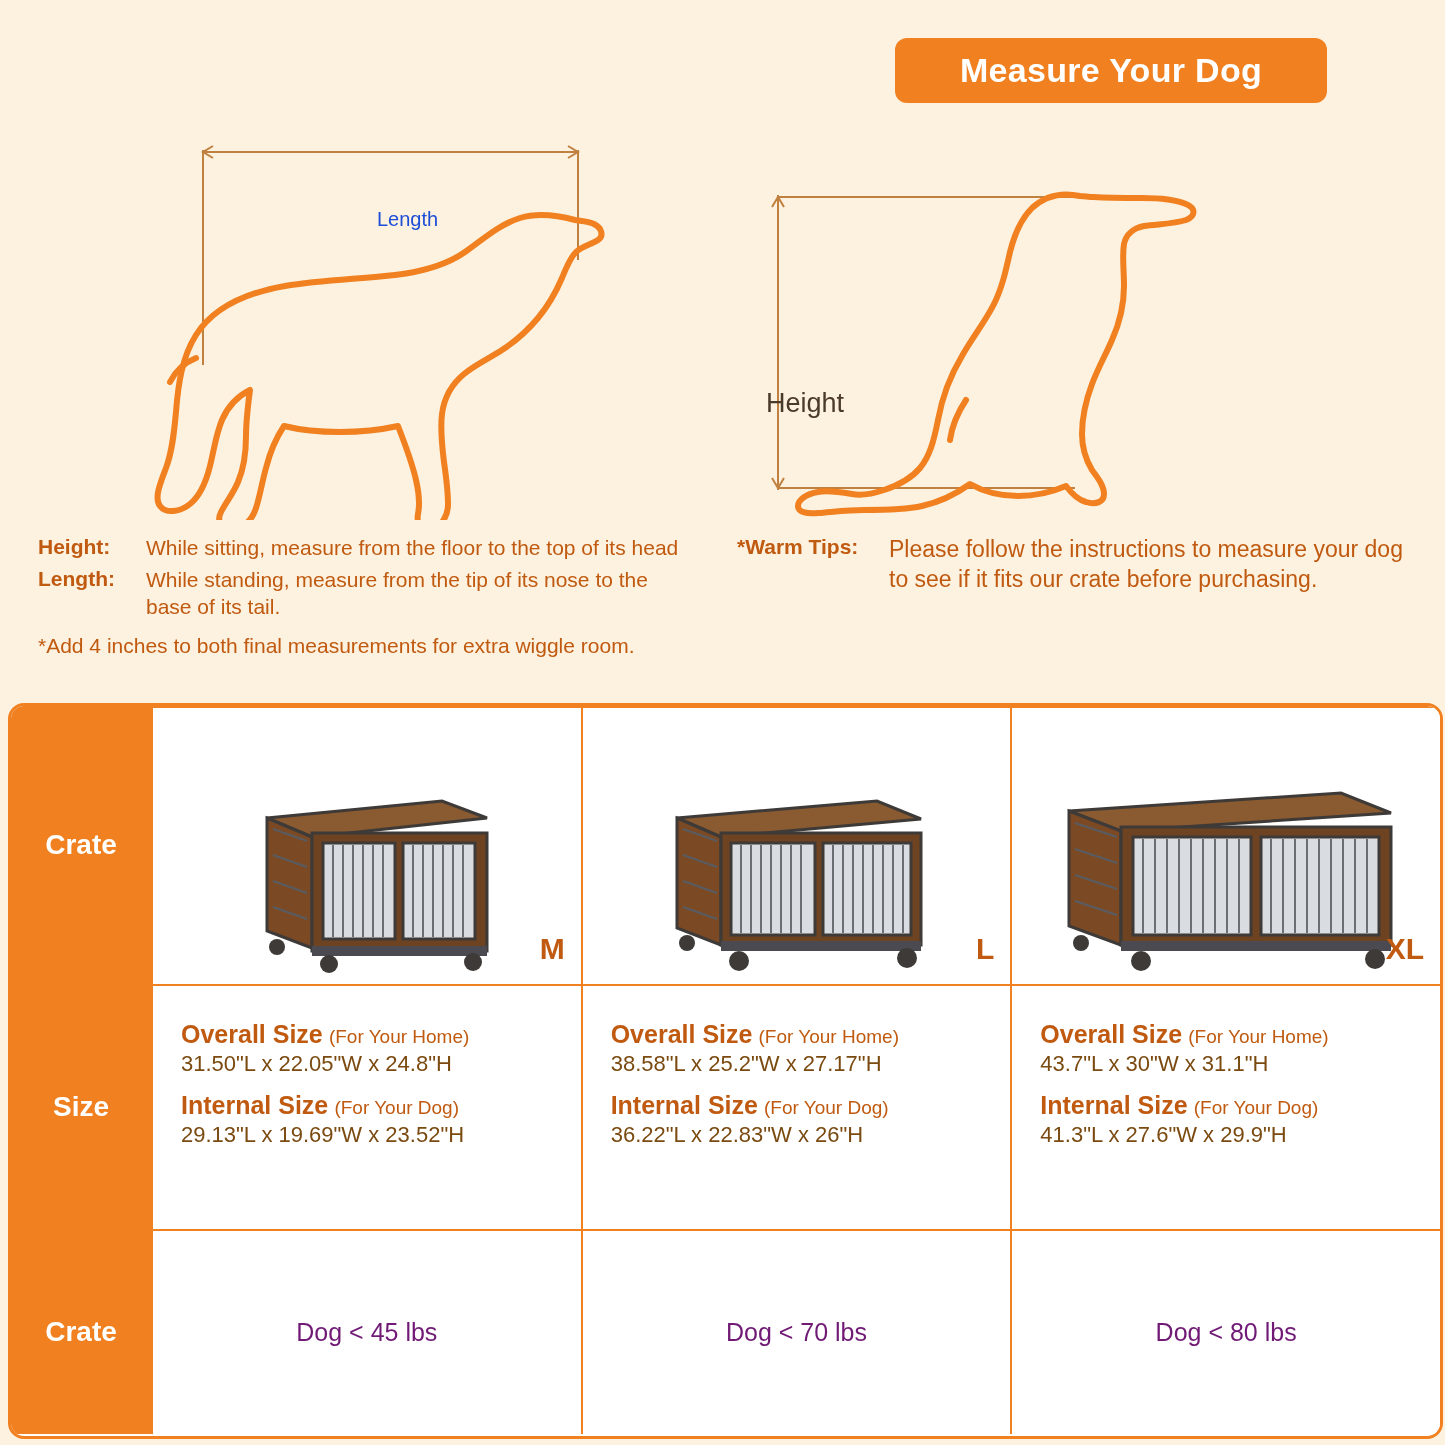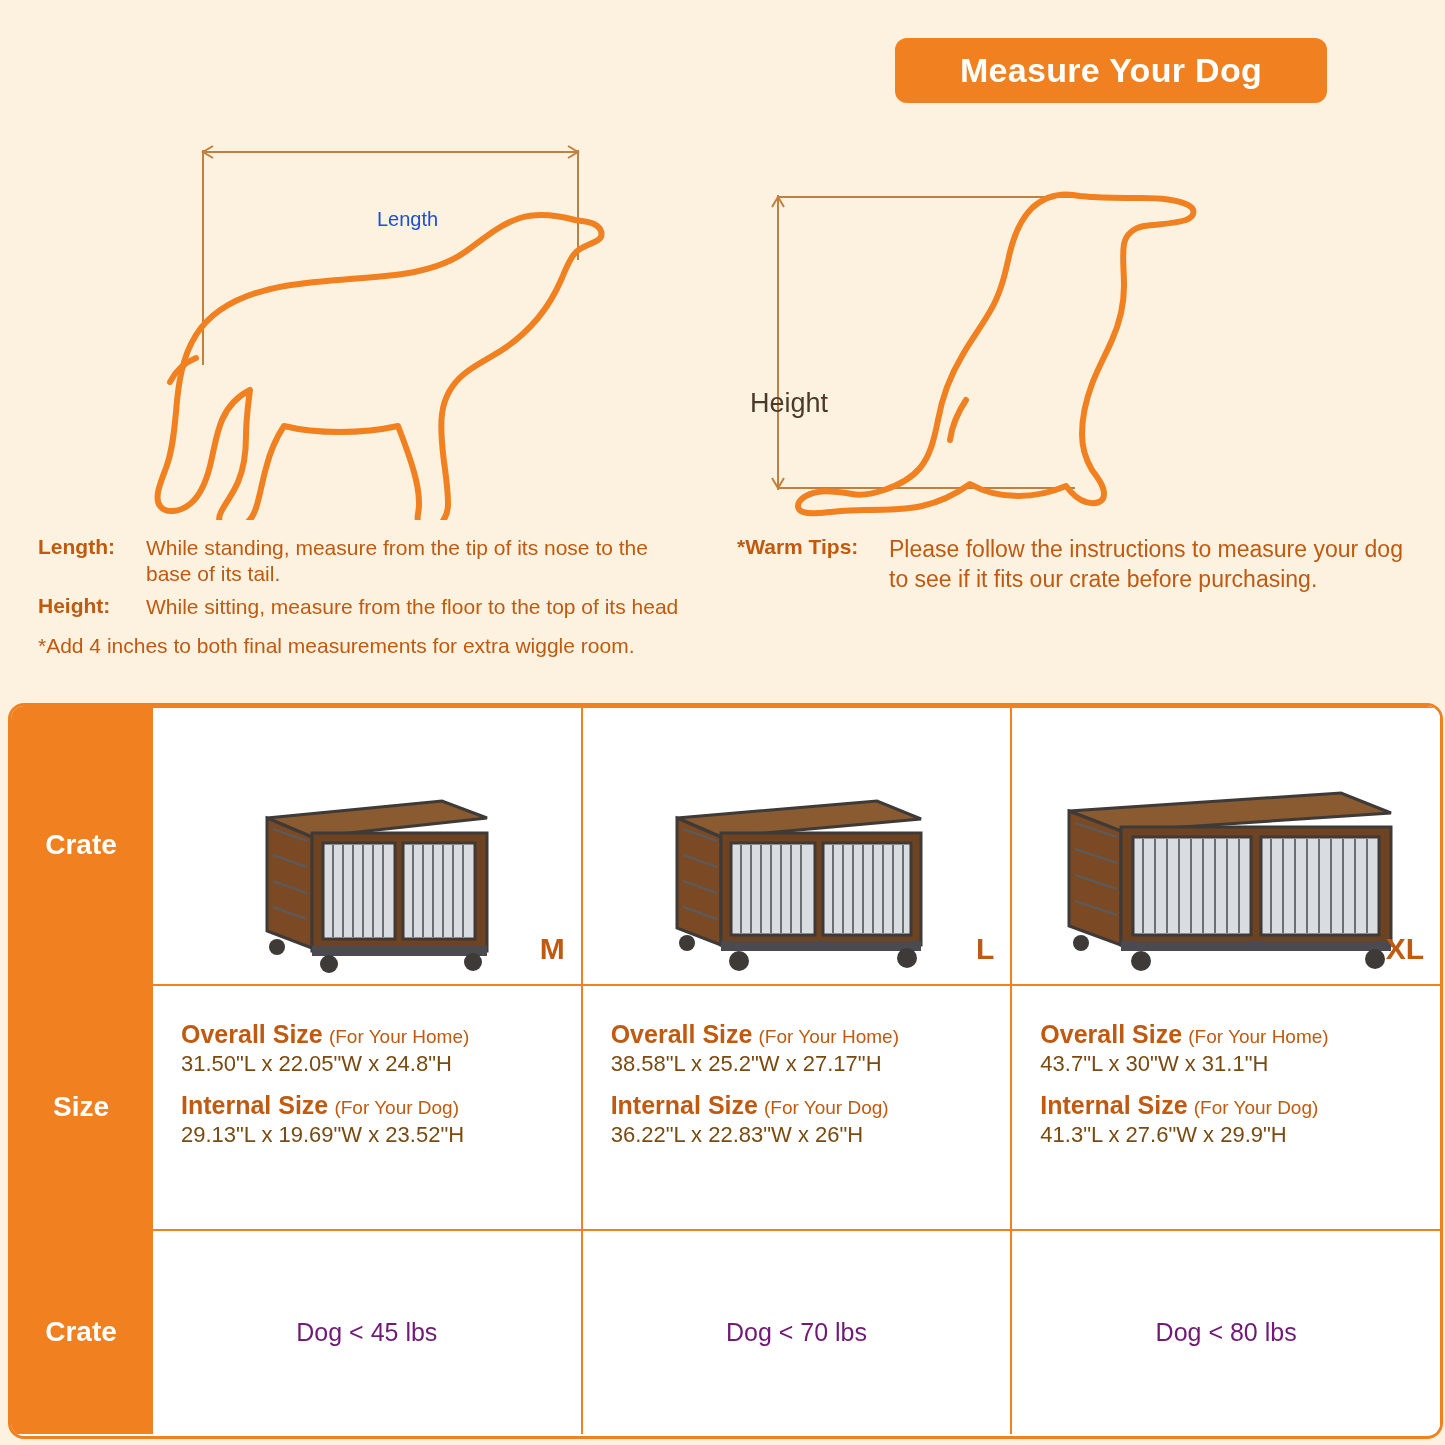--- a/index.html
+++ b/index.html
@@ -22,21 +22,21 @@
   .badge-text{
     color:#FFFFFF;font-size:34px;font-weight:bold;letter-spacing:.3px;
   }
 
   
   .illus{position:absolute;top:100px;left:0;width:1445px;height:420px;}
   .label-length{
     position:absolute;left:345px;top:108px;font-size:20px;color:#1d4ed8;margin-left:32px;
   }
   .label-height{
-    position:absolute;left:750px;top:288px;font-size:27px;color:#4a3a2a;
+    position:absolute;left:766px;top:288px;font-size:27px;color:#4a3a2a;
   }
 
   
   .textblock{position:absolute;top:530px;left:0;width:1445px;height:160px;}
   .left-defs{position:absolute;left:38px;top:5px;width:660px;}
   .defrow{display:flex;margin-bottom:6px;}
   .defkey{font-weight:bold;font-size:21px;white-space:nowrap;width:108px;flex:0 0 108px;}
   .defval{font-size:21px;line-height:1.25;}
   .note{font-size:21px;margin-top:14px;}
   .right-tips{position:absolute;left:737px;top:5px;width:690px;display:flex;}
@@ -147,26 +147,26 @@
       <path d="M966,300 C958,312 952,326 950,340" fill="none" stroke="#F08020" stroke-width="6" stroke-linecap="round"></path>
     </svg>
 
     <span class="label-length">Length</span>
     <span class="label-height">Height</span>
   </div>
 
   <div class="textblock">
     <div class="left-defs">
       <div class="defrow">
+        <span class="defkey">Height:</span>
+        <span class="defval">While sitting, measure from the floor to the top of its head</span>
+      </div>
+      <div class="defrow">
         <span class="defkey">Length:</span>
         <span class="defval">While standing, measure from the tip of its nose to the base of its tail.</span>
-      </div>
-      <div class="defrow">
-        <span class="defkey">Height:</span>
-        <span class="defval">While sitting, measure from the floor to the top of its head</span>
       </div>
       <div class="note">*Add 4 inches to both final measurements for extra wiggle room.</div>
     </div>
     <div class="right-tips">
       <span class="tipkey">*Warm Tips:</span>
       <span class="tipval">Please follow the instructions to measure your dog to see if it fits our crate before purchasing.</span>
     </div>
   </div>
 
   <div class="table">

